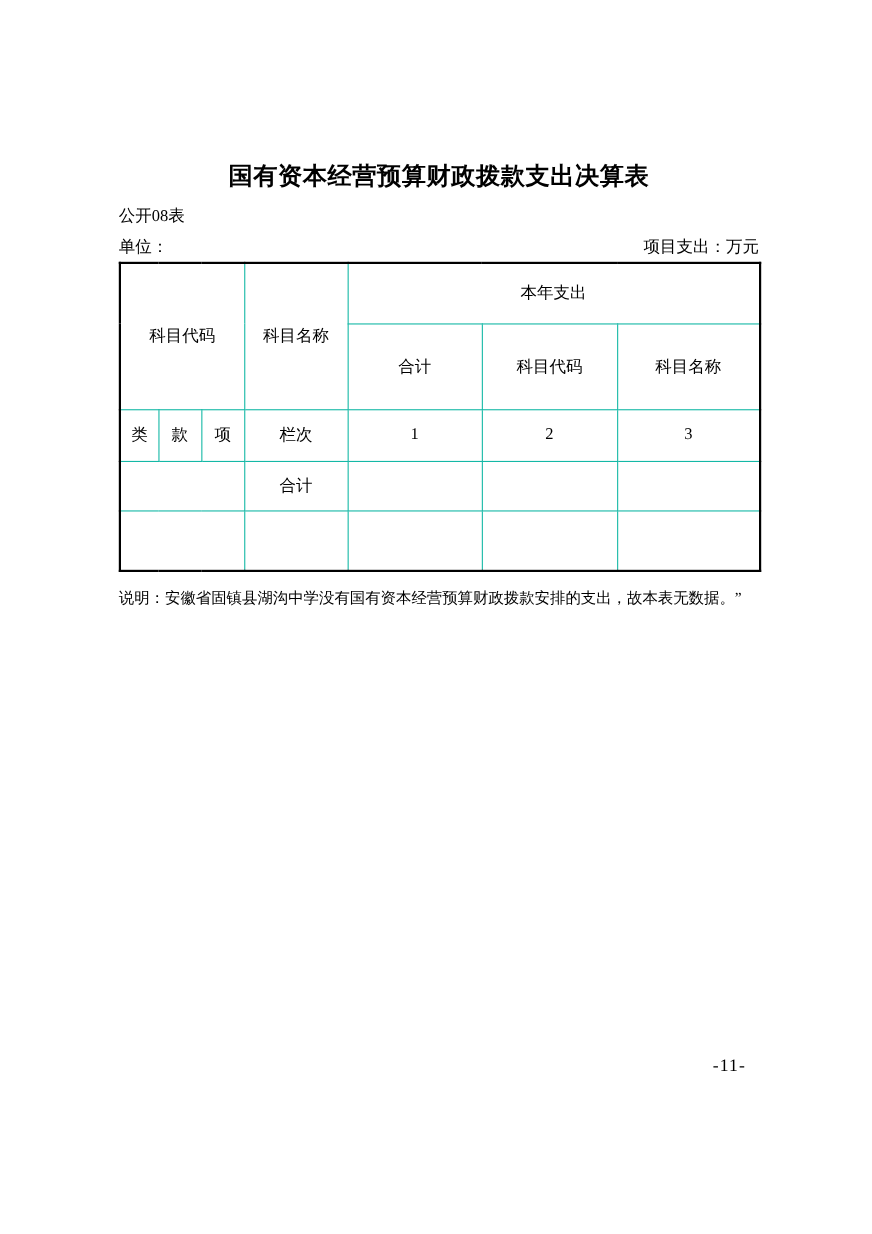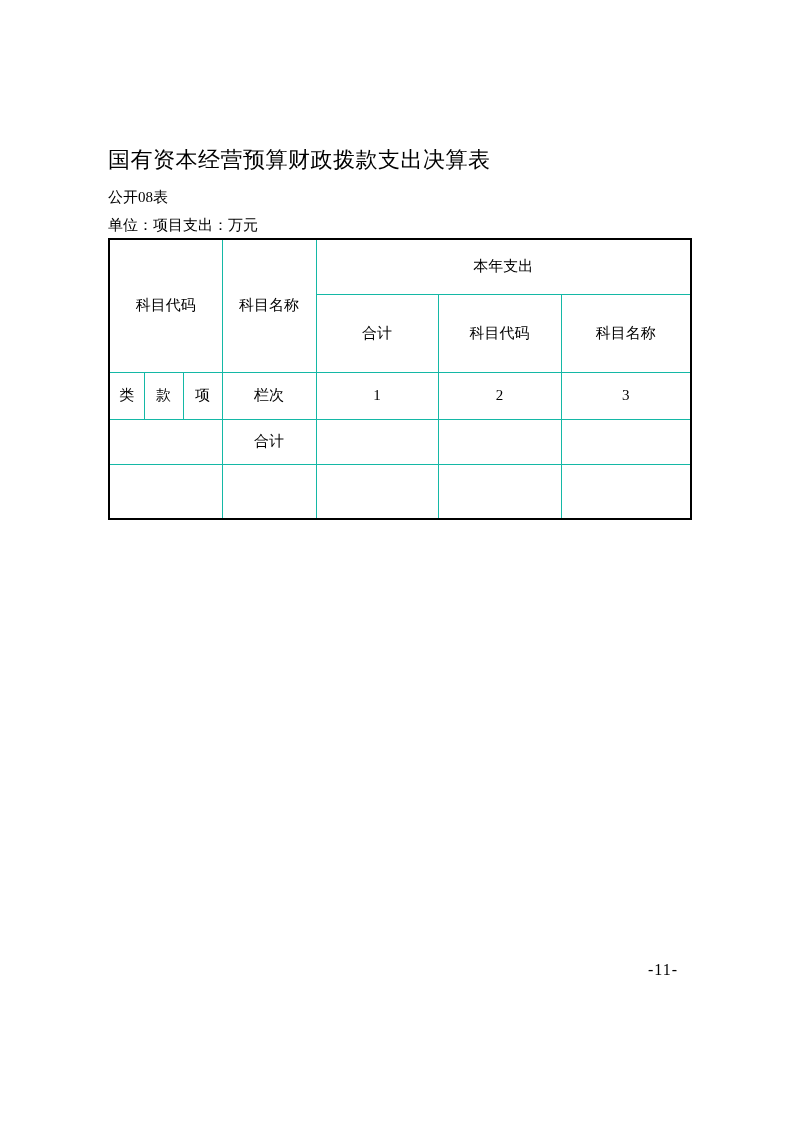--- a/index.html
+++ b/index.html
@@ -18,35 +18,35 @@
     overflow: hidden;
   }
   .content {
     position: absolute;
     left: 108px;
     top: 0;
     width: 582px;
   }
   .doc-title {
     margin: 146px 0 0 0;
-    text-align: left;
+    text-align: center;
     font-family: "Liberation Sans", sans-serif;
-    font-weight: normal;
+    font-weight: bold;
     font-size: 22px;
     line-height: 28px;
     letter-spacing: 0.5px;
   }
   .table-label {
     margin-top: 13px;
     font-size: 15px;
     line-height: 20px;
   }
   .unit-row {
     display: flex;
-    justify-content: flex-start;
+    justify-content: space-between;
     align-items: flex-end;
     margin-top: 8px;
     margin-bottom: 3px;
     font-size: 15px;
     line-height: 20px;
   }
   table.budget-table {
     width: 582px;
     border-collapse: collapse;
     table-layout: fixed;
@@ -136,17 +136,18 @@
         <tr class="r5">
           <td colspan="3"></td>
           <td></td>
           <td></td>
           <td></td>
           <td></td>
         </tr>
       </tbody>
     </table>
 
+    <div class="note">说明：安徽省固镇县湖沟中学没有国有资本经营预算财政拨款安排的支出，故本表无数据。”</div>
 
   </div>
 
   <div class="page-number">-11-</div>
 </div>
 
 </body></html>

